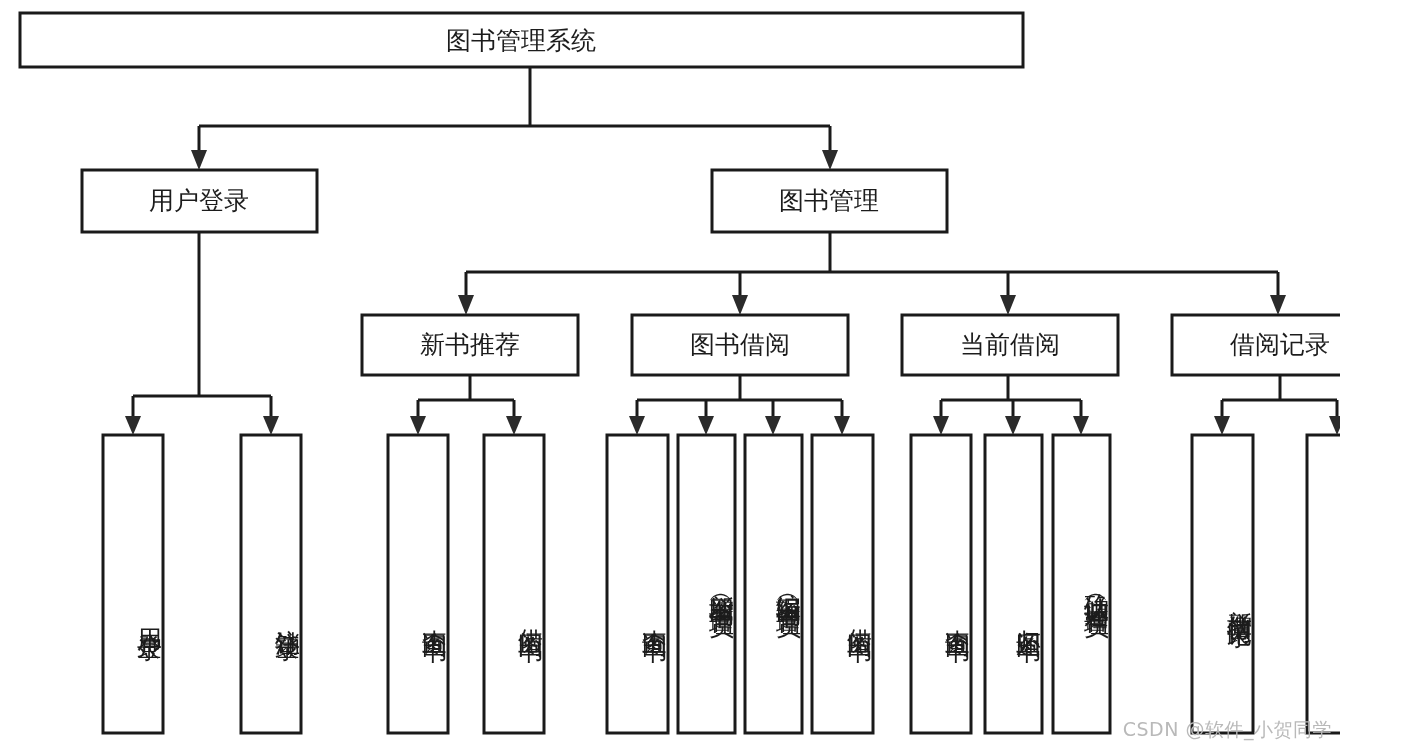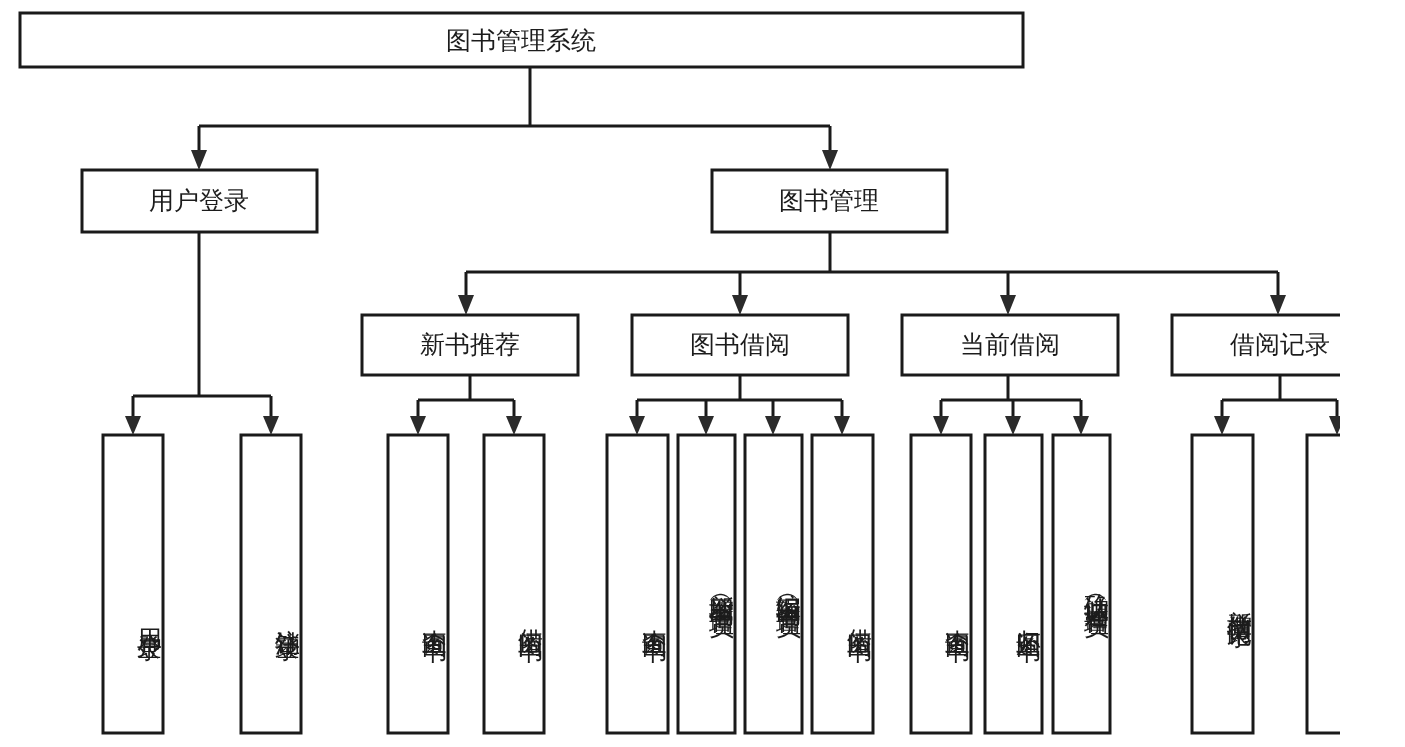--- a/index.html
+++ b/index.html
@@ -199,14 +199,15 @@
   <div class="leaf-label" style="left:607px; top:500px; width:61px; height:230px;">查询图书</div>
   <div class="leaf-label" style="left:678px; top:443px; width:57px; height:288px;">新增图书（管理员）</div>
   <div class="leaf-label" style="left:745px; top:443px; width:57px; height:288px;">编辑图书（管理员）</div>
   <div class="leaf-label" style="left:812px; top:500px; width:61px; height:230px;">借阅图书</div>
   <div class="leaf-label" style="left:911px; top:500px; width:60px; height:230px;">查询图书</div>
   <div class="leaf-label" style="left:985px; top:500px; width:57px; height:230px;">归还图书</div>
   <div class="leaf-label" style="left:1053px; top:443px; width:57px; height:288px;">确认归还（管理员）</div>
   <div class="leaf-label" style="left:1192px; top:468px; width:61px; height:262px;">新增借阅记录</div>
   <div class="leaf-label" style="left:1307px; top:468px; width:61px; height:262px;">查询借阅记录</div>
 
+  <div class="watermark">CSDN @软件_小贺同学</div>
 
 </div>
 
 </body></html>

